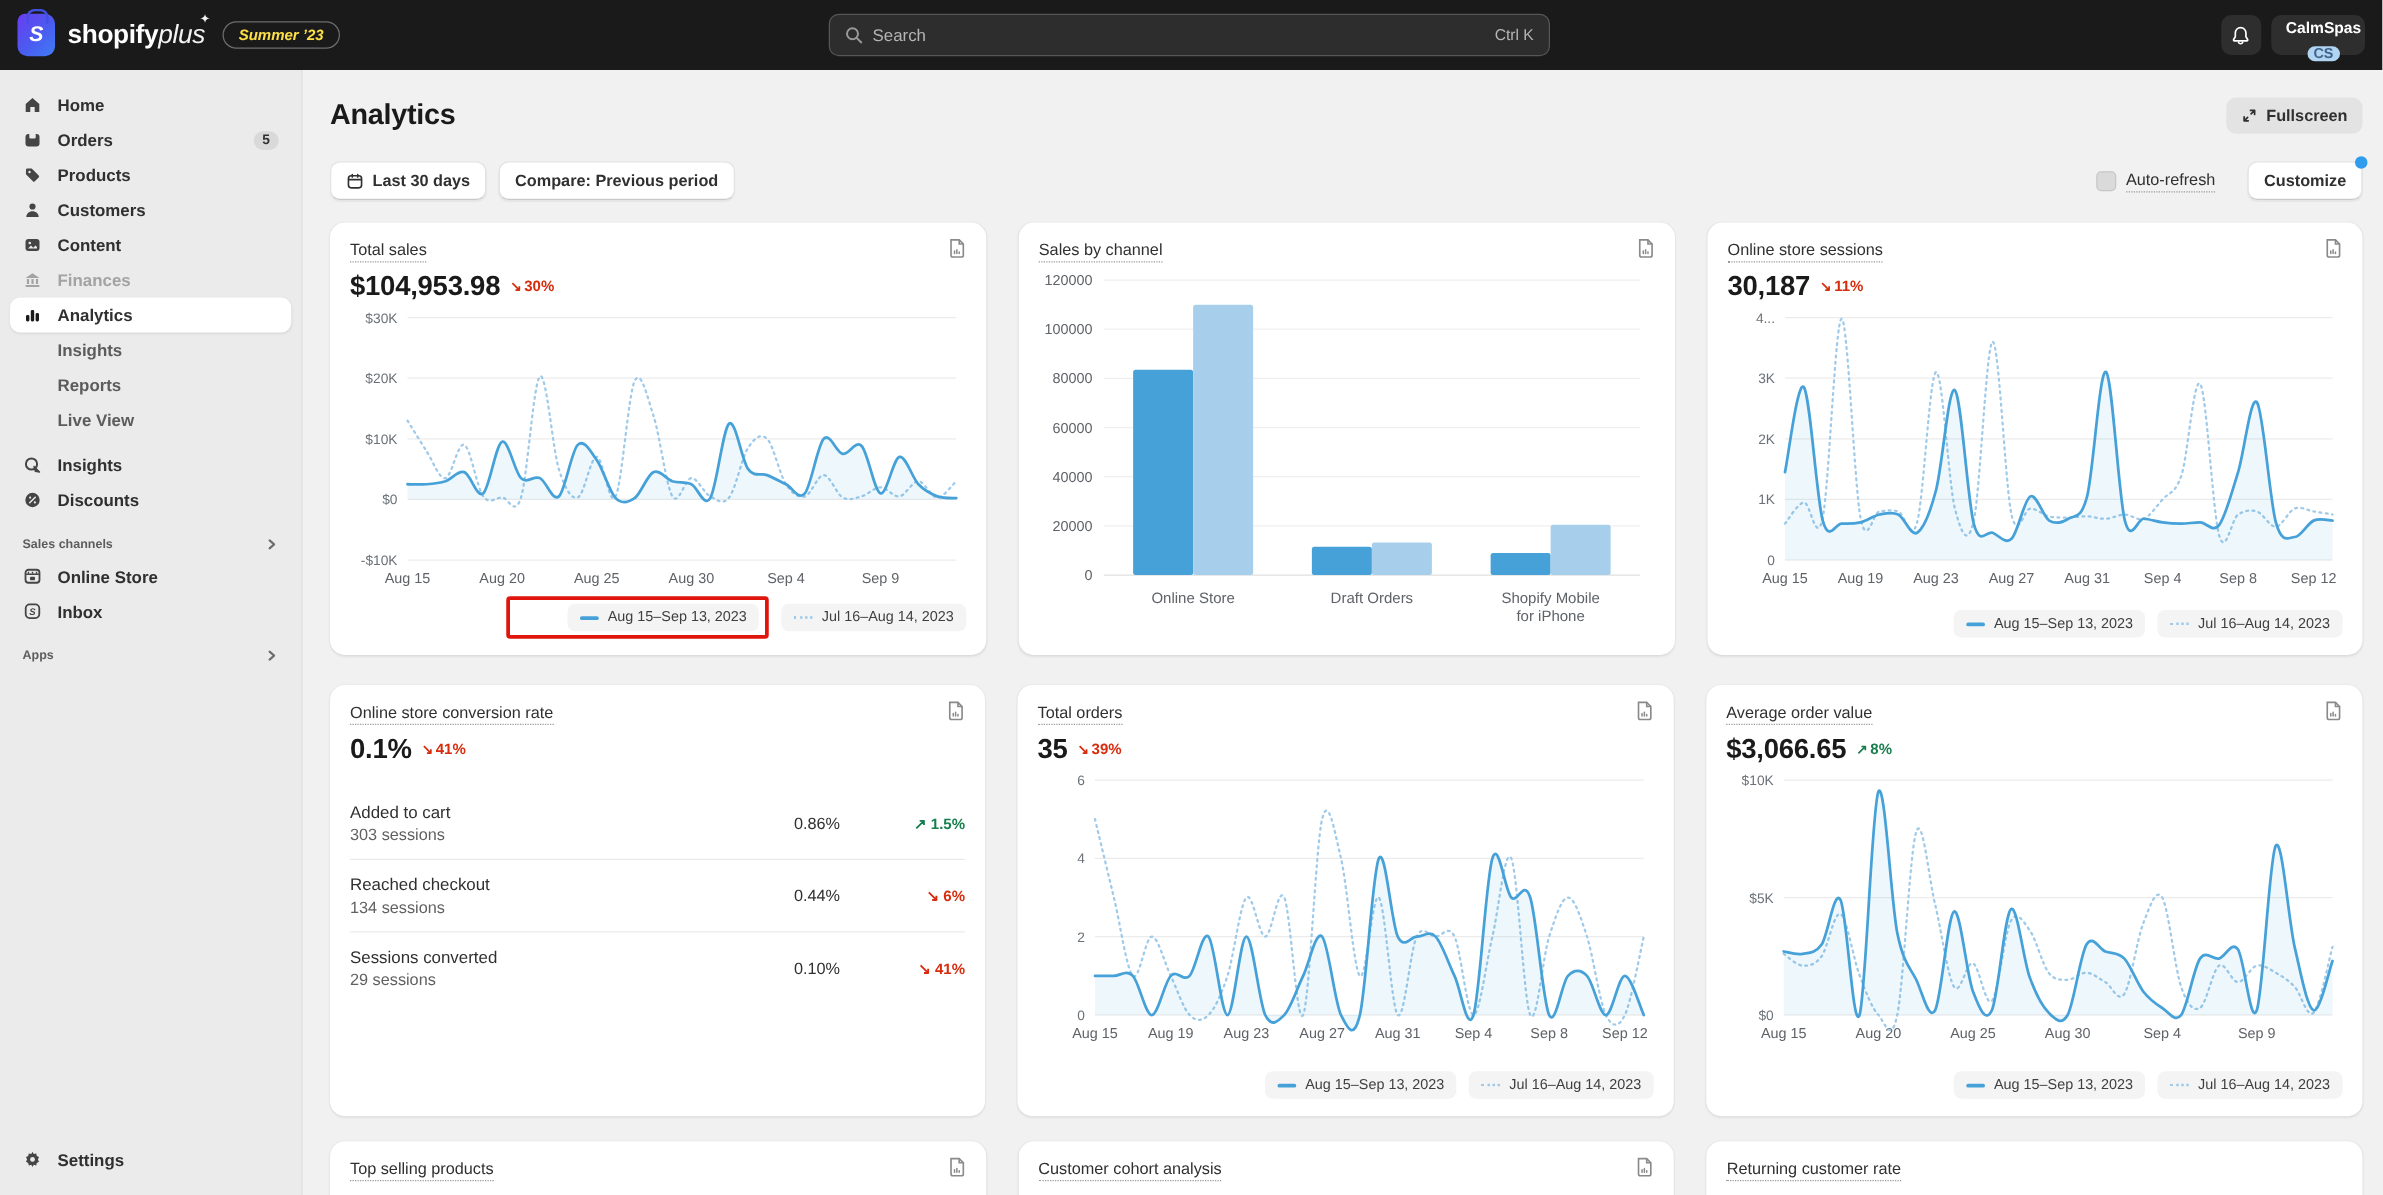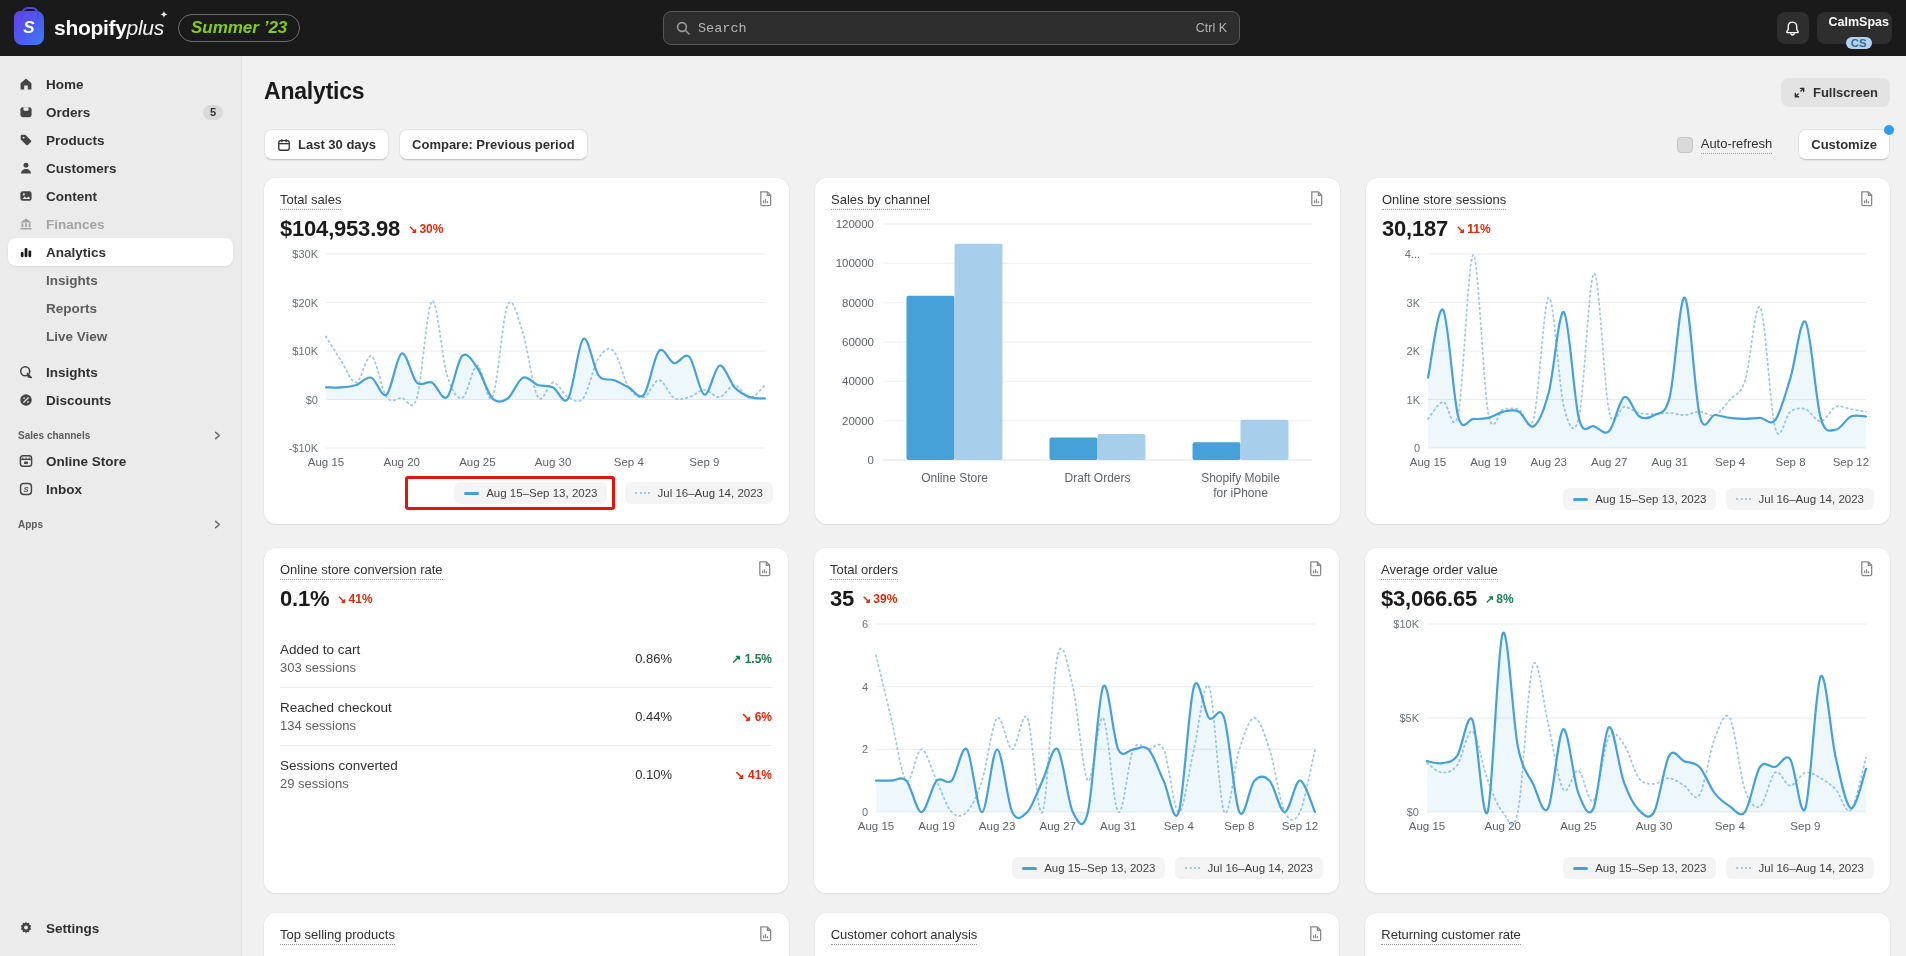--- a/index.html
+++ b/index.html
@@ -12,25 +12,25 @@
   .bag-icon { width:30px; height:34px; border-radius:6px 8px 8px 8px;
     background:linear-gradient(135deg,#6a3df0 0%,#4a5cf0 55%,#3f7df5 100%);
     display:flex; align-items:center; justify-content:center; position:relative; }
   .bag-icon:before { content:""; position:absolute; top:-4px; left:7px; width:14px; height:10px;
     border:2.5px solid #3f51e0; border-bottom:none; border-radius:7px 7px 0 0; }
   .bag-s { color:#fff; font-weight:bold; font-style:italic; font-size:17px; }
   .logo-text { color:#fff; font-size:21px; letter-spacing:-0.3px; }
   .logo-text b { font-weight:700; }
   .logo-plus { font-weight:300; font-style:italic; opacity:.95; position:relative; }
   .sparkle { position:absolute; top:-7px; right:-4px; font-size:10px; font-style:normal; color:#fff; }
-  .season-badge { margin-left:4px; border:1.5px solid #6d6d6d; color:#84cc16; border-radius:14px;
-    font-size:17px; font-style:italic; font-weight:600; padding:3px 12px; }
+  .season-badge { margin-left:4px; border:1.5px solid #6d6d6d; color:#fde047; border-radius:14px;
+    font-size:12px; font-style:italic; font-weight:600; padding:3px 12px; }
   .searchbox { position:absolute; left:663px; top:11px; width:577px; height:34px; background:#2d2d2d;
     border:1px solid #565656; border-radius:8px; display:flex; align-items:center; padding:0 12px; gap:8px; }
-  .searchbox input { flex:1; background:transparent; border:none; outline:none; color:#fde047; font-size:13.5px;font-family:Liberation Mono, monospace; }
+  .searchbox input { flex:1; background:transparent; border:none; outline:none; color:#fde047; font-size:13.5px; }
   .searchbox input::placeholder { color:#b5b5b5; }
   .kbd-hint { color:#b5b5b5; font-size:12.5px; }
   .topbar-right { margin-left:auto; display:flex; align-items:center; gap:8px; }
   .bell-btn { width:32px; height:32px; background:#2e2e2e; border-radius:8px; display:flex; align-items:center; justify-content:center; cursor:pointer; }
   .account-btn { height:32px; background:#2e2e2e; border-radius:8px; display:flex; align-items:center; gap:8px; padding:3px 3px 3px 12px; cursor:pointer;flex-direction:column; }
   .store-name { color:#fff; font-size:12.5px; font-weight:700; }
   .avatar { width:26px; height:26px; border-radius:6px; background:#b0d4f1; color:#40658a; font-size:11.5px; font-weight:700;
     display:flex; align-items:center; justify-content:center; }
 
   

